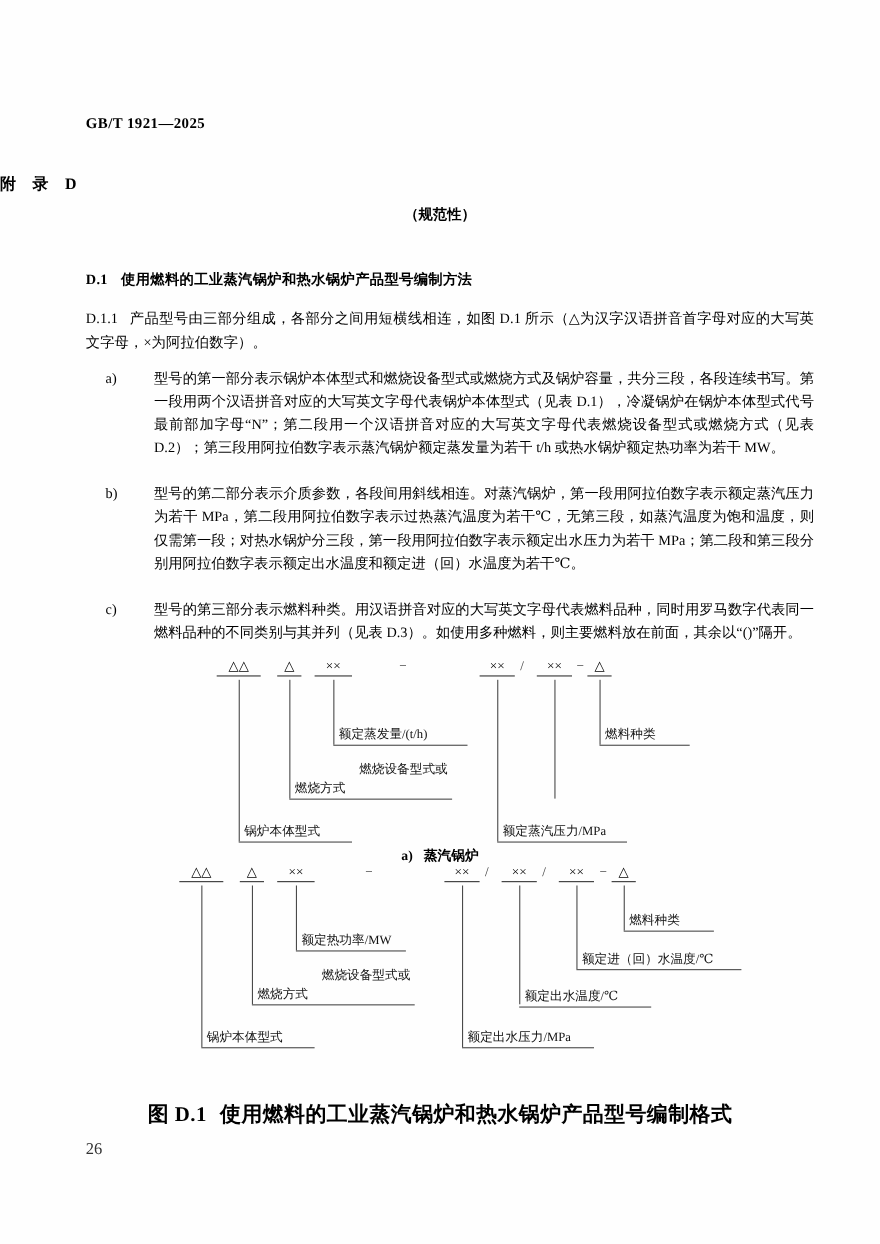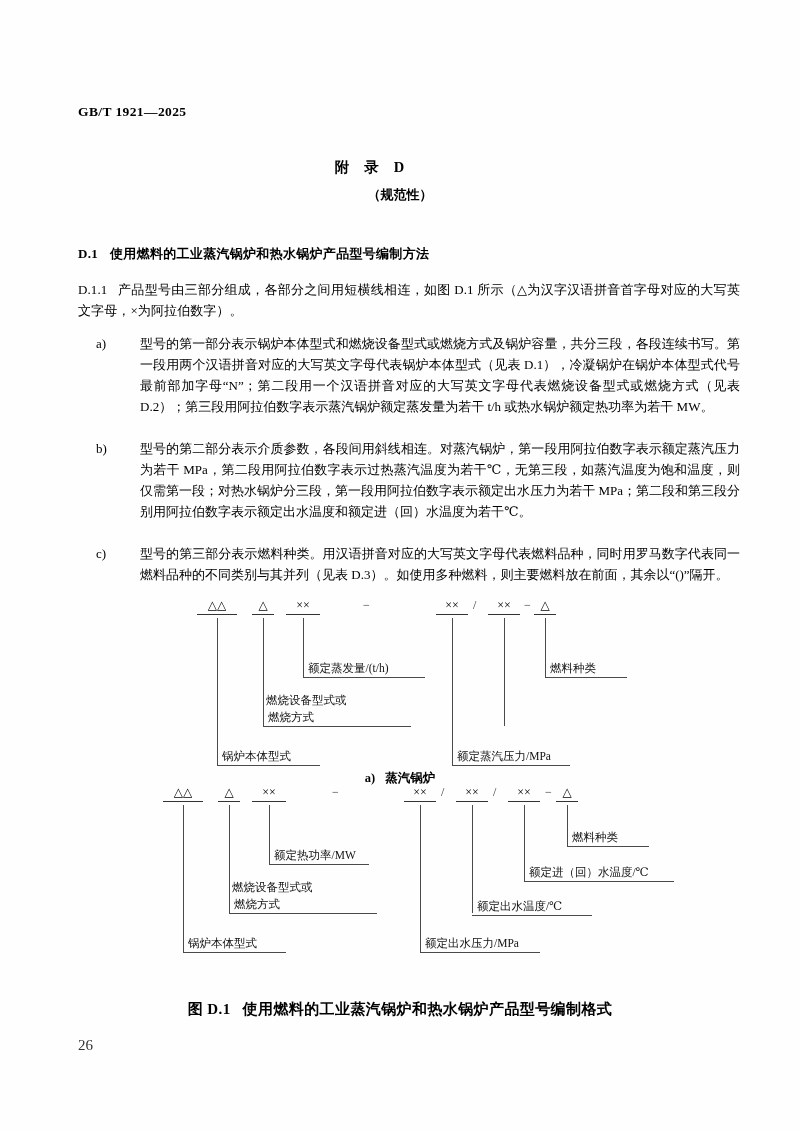--- a/index.html
+++ b/index.html
@@ -27,21 +27,21 @@
     font-weight: bold;
     font-size: 13.5px;
     letter-spacing: 0.4px;
   }
   
   .annex-title {
     position: absolute;
     left: 0;
     top: 158px;
     width: 740px;
-    text-align: center;
+    text-align: left;
     font-size: 14.5px;
     font-weight: bold;
     letter-spacing: 1px;
   }
   .annex-title .sp { display: inline-block; width: 14px; }
   .annex-sub {
     position: absolute;
     left: 0;
     top: 186px;
     width: 800px;
@@ -152,41 +152,42 @@
   .callout .uline {
     display: block;
     border-bottom: 1.1px solid #4a4a4a;
     padding-left: 5px;
     padding-right: 4px;
   }
   .callout .noline {
     display: block;
     padding-left: 3px;
     padding-right: 4px;
+    text-align: right;
   }
   .sub-caption {
     position: absolute;
     width: 800px;
     text-align: center;
     font-size: 12.5px;
     font-weight: bold;
     left: 0;
   }
   .sub-caption .mk {
     font-weight: bold;
     font-family: "Liberation Serif", serif;
     margin-right: 10px;
   }
   .fig-caption {
     position: absolute;
     left: 0;
     top: 1000px;
     width: 800px;
     text-align: center;
-    font-size: 15px;
+    font-size: 19px;
     font-weight: bold;
     letter-spacing: 0.4px;
   }
   .fig-caption .fignum { margin-right: 12px; }
   .folio {
     position: absolute;
     left: 78px;
     top: 1037px;
     font-size: 15px;
     color: #333;

